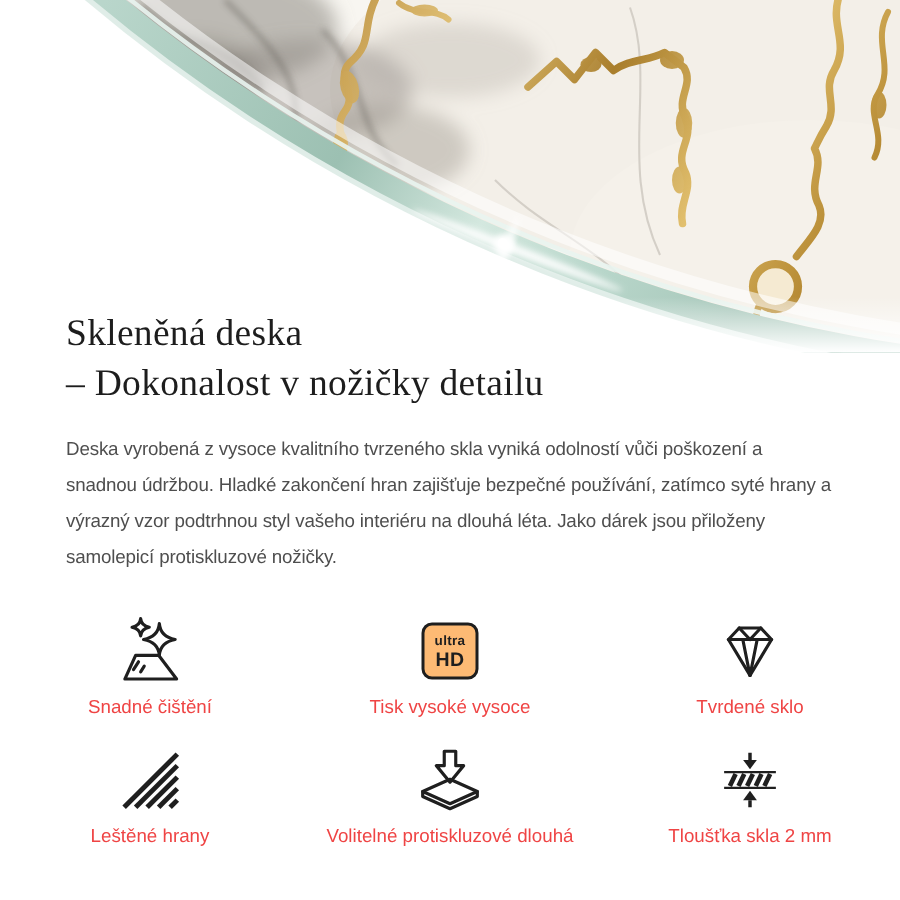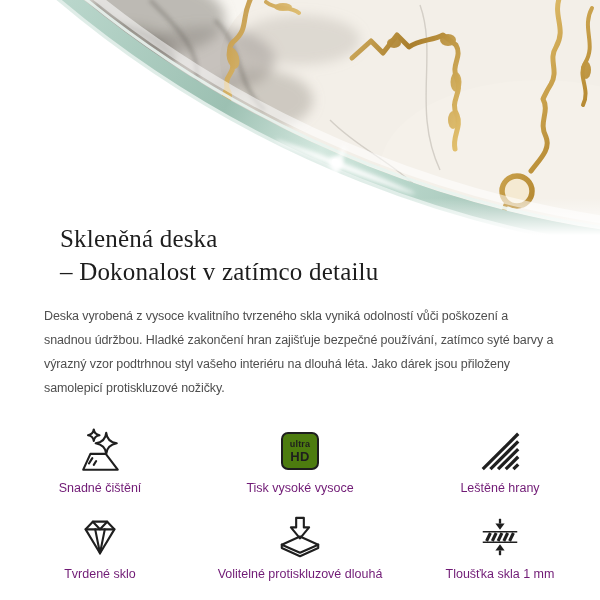--- a/index.html
+++ b/index.html
@@ -6,37 +6,37 @@
   body{
     width:600px;height:600px;background:#ffffff;overflow:hidden;
     font-family:"Liberation Sans","DejaVu Sans",sans-serif;
     position:relative;
   }
   .hero{position:absolute;top:0;left:0;width:600px;height:235px;}
   .content{position:relative;padding:206px 44px 0 44px;}
   .headline{
     font-family:"Liberation Serif","DejaVu Serif",serif;
     font-weight:400;font-size:25px;line-height:33px;color:#1d1d1d;
-    margin:16px;letter-spacing:.2px;
+    margin:0;letter-spacing:.2px;
   }
   .desc{
     margin:15px 0 0 0;font-size:12.5px;line-height:24px;color:#4e4e4e;
     letter-spacing:-.1px;max-width:516px;
   }
   .features{
     display:grid;grid-template-columns:repeat(3,1fr);
     row-gap:18px;margin:28px -44px 0 -44px;
   }
   .feature{display:flex;flex-direction:column;align-items:center;text-align:center;}
   .icon-box{height:46px;display:flex;align-items:center;justify-content:center;}
-  .feature-label{margin-top:7px;font-size:12.5px;line-height:15px;color:#701a75;}
+  .feature-label{margin-top:7px;font-size:12.5px;line-height:15px;color:#ef4444;}
   .hd-badge{
     width:34px;height:34px;border:2.5px solid #1e1e1e;border-radius:7px;
     display:flex;flex-direction:column;align-items:center;justify-content:center;
-    color:#1e1e1e;background:#4d7c0f;
+    color:#1e1e1e;background:#fdba74;
   }
   .hd-badge .ultra{font-size:9px;font-weight:bold;line-height:10px;letter-spacing:.2px;}
   .hd-badge .hd{font-size:13px;font-weight:bold;line-height:15px;letter-spacing:.3px;}
   .ic{stroke:#1f1f1f;fill:none;stroke-width:2.2;stroke-linecap:round;stroke-linejoin:round;}
 </style>
 </head>
 <body>
 
 <div class="hero">
   <svg width="600" height="235" viewBox="0 0 600 235">
@@ -130,24 +130,24 @@
       <ellipse cx="338" cy="164" rx="20" ry="2.4" fill="#ffffff" opacity="0.9" filter="url(#f2)" transform="rotate(-69 338 164)"></ellipse>
       <circle cx="336" cy="163" r="7" fill="#ffffff" filter="url(#f2)"></circle>
       <circle cx="335" cy="162" r="3.2" fill="#ffffff"></circle>
     </g>
   </svg>
 </div>
 
 <div class="content">
   <h1 class="headline">
     <span>Skleněná deska</span><br>
-    <span>– Dokonalost v zatímco detailu</span>
+    <span>– Dokonalost v nožičky detailu</span>
   </h1>
 
-  <p class="desc">Deska vyrobená z vysoce kvalitního tvrzeného skla vyniká odolností vůči poškození a snadnou údržbou. Hladké zakončení hran zajišťuje bezpečné používání, zatímco syté barvy a výrazný vzor podtrhnou styl vašeho interiéru na dlouhá léta. Jako dárek jsou přiloženy samolepicí protiskluzové nožičky.</p>
+  <p class="desc">Deska vyrobená z vysoce kvalitního tvrzeného skla vyniká odolností vůči poškození a snadnou údržbou. Hladké zakončení hran zajišťuje bezpečné používání, zatímco syté hrany a výrazný vzor podtrhnou styl vašeho interiéru na dlouhá léta. Jako dárek jsou přiloženy samolepicí protiskluzové nožičky.</p>
 
   <div class="features">
 
     <div class="feature">
       <div class="icon-box">
         <svg width="46" height="46" viewBox="0 0 48 48">
           <path class="ic" d="M14,27 L30,27 L42.5,43.5 L6.5,43.5 Z"></path>
           <path class="ic" stroke-width="1.8" d="M12.5,37 L16,31.5"></path>
           <path class="ic" stroke-width="1.8" d="M17.5,38.5 L20,34.5"></path>
           <path class="ic" fill="#ffffff" stroke-width="2" d="M30.5,5 Q31.3,14.2 41.5,16 Q31.3,17.8 30.5,27 Q29.7,17.8 19.5,16 Q29.7,14.2 30.5,5 Z"></path>
@@ -158,48 +158,48 @@
     </div>
 
     <div class="feature">
       <div class="icon-box">
         <div class="hd-badge">
           <div class="ultra">ultra</div>
           <div class="hd">HD</div>
         </div>
       </div>
       <div class="feature-label">Tisk vysoké vysoce</div>
+    </div>
+
+    <div class="feature">
+      <div class="icon-box">
+        <svg width="46" height="46" viewBox="0 0 48 48">
+          <path class="ic" d="M16.5,8 L31.5,8 L39,16 L24,41 L9,16 Z"></path>
+          <path class="ic" d="M9,16 L39,16"></path>
+          <path class="ic" d="M16.5,8 L24,16 L31.5,8"></path>
+          <path class="ic" stroke-width="1.8" d="M19,16 L24,41"></path>
+          <path class="ic" stroke-width="1.8" d="M29,16 L24,41"></path>
+        </svg>
+      </div>
+      <div class="feature-label">Tvrdené sklo</div>
     </div>
 
     <div class="feature">
       <div class="icon-box">
         <svg width="46" height="46" viewBox="0 0 48 48">
           <g stroke="#1f1f1f" stroke-width="3.4" stroke-linecap="butt">
             <line x1="6" y1="43" x2="43" y2="6"></line>
             <line x1="14" y1="43" x2="43" y2="14"></line>
             <line x1="22" y1="43" x2="43" y2="22"></line>
             <line x1="30" y1="43" x2="43" y2="30"></line>
             <line x1="38" y1="43" x2="43" y2="38"></line>
           </g>
         </svg>
       </div>
       <div class="feature-label">Leštěné hrany</div>
-    </div>
-
-    <div class="feature">
-      <div class="icon-box">
-        <svg width="46" height="46" viewBox="0 0 48 48">
-          <path class="ic" d="M16.5,8 L31.5,8 L39,16 L24,41 L9,16 Z"></path>
-          <path class="ic" d="M9,16 L39,16"></path>
-          <path class="ic" d="M16.5,8 L24,16 L31.5,8"></path>
-          <path class="ic" stroke-width="1.8" d="M19,16 L24,41"></path>
-          <path class="ic" stroke-width="1.8" d="M29,16 L24,41"></path>
-        </svg>
-      </div>
-      <div class="feature-label">Tvrdené sklo</div>
     </div>
 
     <div class="feature">
       <div class="icon-box">
         <svg width="46" height="46" viewBox="0 0 48 48">
           <path class="ic" d="M5,32 L24,23.5 L43,32 L24,40.5 Z"></path>
           <path class="ic" d="M5,32 L5,35.5 L24,44 L43,35.5 L43,32"></path>
           <path class="ic" fill="#ffffff" d="M20,4 L28,4 L28,14 L33.5,14 L24,25.5 L14.5,14 L20,14 Z"></path>
         </svg>
       </div>
@@ -219,17 +219,17 @@
             <line x1="22" y1="28.2" x2="26" y2="19.8"></line>
             <line x1="28" y1="28.2" x2="32" y2="19.8"></line>
             <line x1="34" y1="28.2" x2="38" y2="19.8"></line>
           </g>
           <line x1="24" y1="5" x2="24" y2="10" stroke="#1f1f1f" stroke-width="2.4"></line>
           <polygon points="19.2,10 28.8,10 24,16.5" fill="#1f1f1f"></polygon>
           <line x1="24" y1="43" x2="24" y2="38" stroke="#1f1f1f" stroke-width="2.4"></line>
           <polygon points="19.2,38 28.8,38 24,31.5" fill="#1f1f1f"></polygon>
         </svg>
       </div>
-      <div class="feature-label">Tloušťka skla 1 mm</div>
+      <div class="feature-label">Tloušťka skla 2 mm</div>
     </div>
 
   </div>
 </div>
 
 </body></html>

